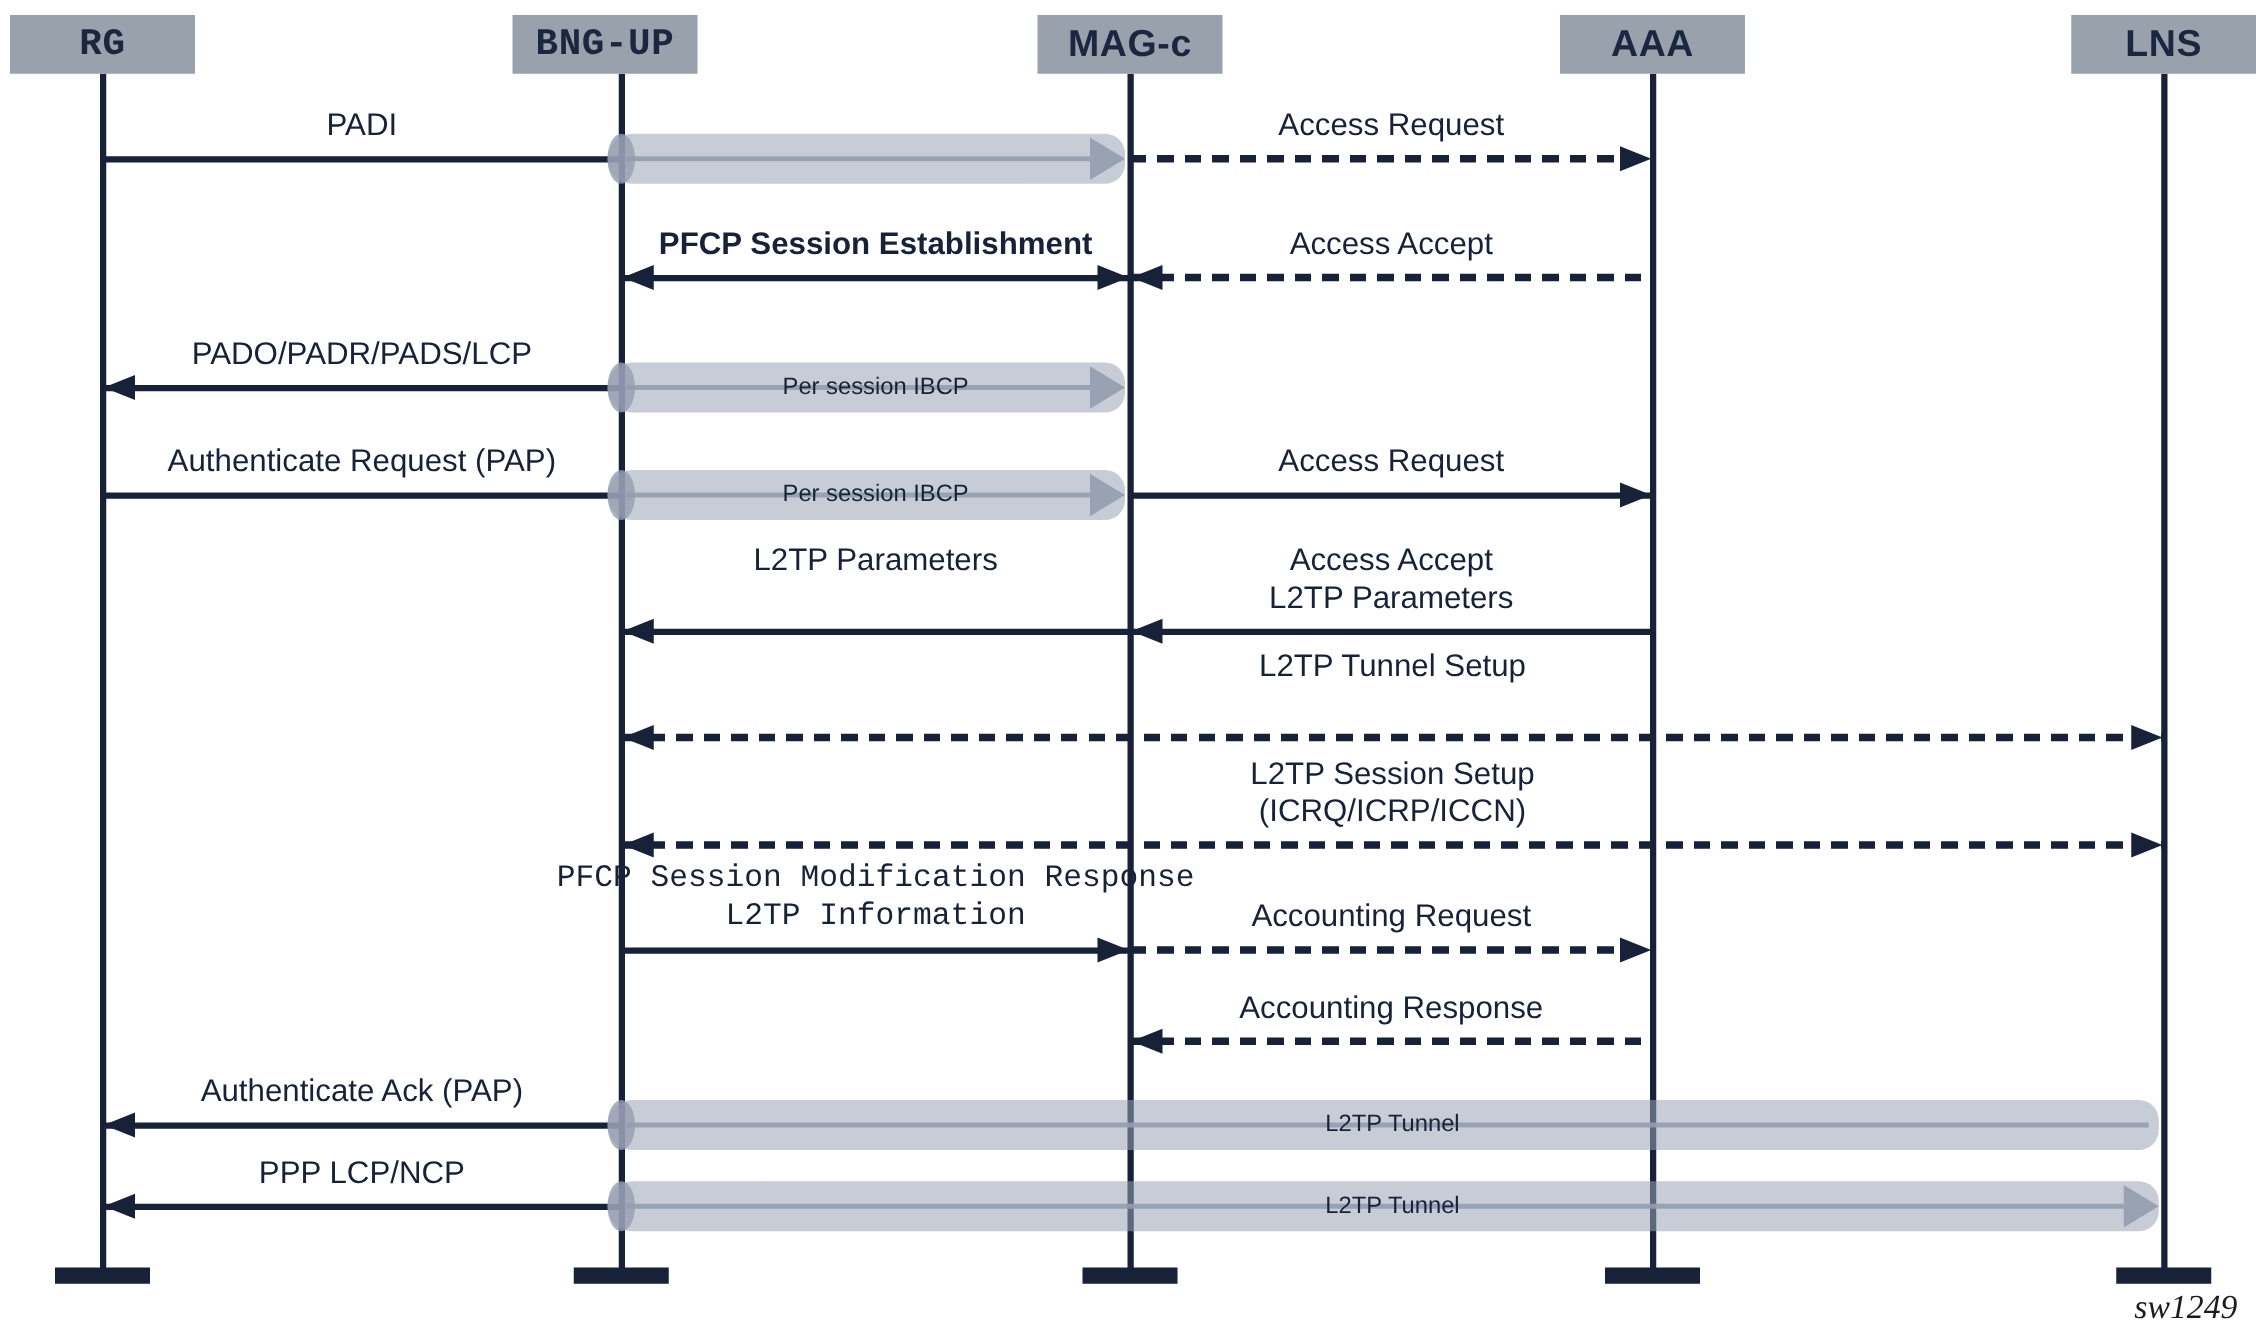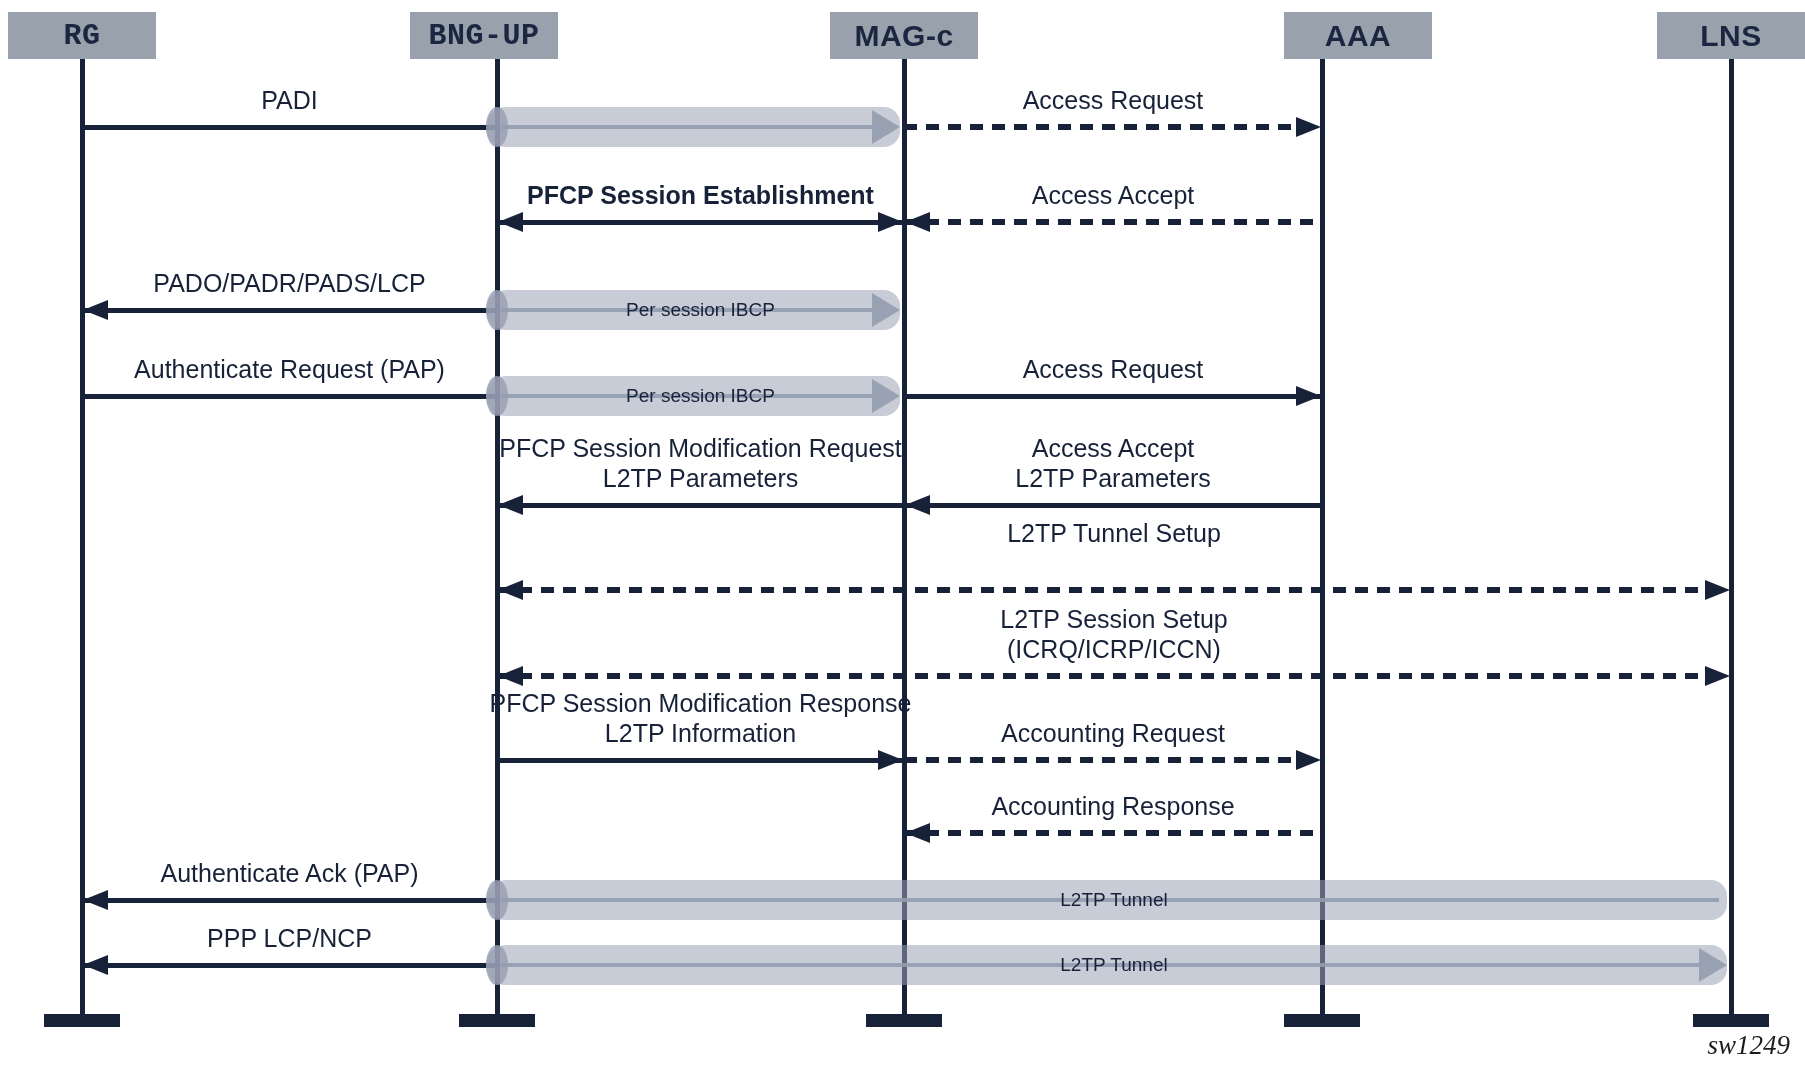--- a/index.html
+++ b/index.html
@@ -73,21 +73,20 @@
       <div>Authenticate Request (PAP)</div>
     </div>
     <div class="msg-solid" style="left: 904px; top: 394px; width: 418px;"></div>
     <div class="head head-right" style="left: 1296px; top: 386px;"></div>
     <div class="msg-label" style="left: 773px; top: 354px;">
       <div>Access Request</div>
     </div>
     <div class="msg-solid" style="left: 497px; top: 503px; width: 407px;"></div>
     <div class="head head-left" style="left: 498px; top: 495px;"></div>
     <div class="msg-label" style="left: 360.5px; top: 433px;">
-      <div>PFCP Session Modification Request</div>
       <div>L2TP Parameters</div>
     </div>
     <div class="msg-solid" style="left: 904px; top: 503px; width: 418px;"></div>
     <div class="head head-left" style="left: 905px; top: 495px;"></div>
     <div class="msg-label" style="left: 773px; top: 433px;">
       <div>Access Accept</div>
       <div>L2TP Parameters</div>
     </div>
     <div class="msg-dashed" style="left: 497px; top: 587px; width: 1234px;"></div>
     <div class="head head-left" style="left: 498px; top: 580px;"></div>
@@ -97,21 +96,21 @@
     </div>
     <div class="msg-dashed" style="left: 497px; top: 673px; width: 1234px;"></div>
     <div class="head head-left" style="left: 498px; top: 666px;"></div>
     <div class="head head-right" style="left: 1705px; top: 666px;"></div>
     <div class="msg-label" style="left: 774px; top: 604px;">
       <div>L2TP Session Setup</div>
       <div>(ICRQ/ICRP/ICCN)</div>
     </div>
     <div class="msg-solid" style="left: 497px; top: 758px; width: 407px;"></div>
     <div class="head head-right" style="left: 878px; top: 750px;"></div>
-    <div class="msg-label" style="left: 360.5px; top: 688px;">
+    <div class="msg-label" style="left: 360.5px; top: 688px; font-family: Liberation Mono, monospace;">
       <div>PFCP Session Modification Response</div>
       <div>L2TP Information</div>
     </div>
     <div class="msg-dashed" style="left: 904px; top: 757px; width: 418px;"></div>
     <div class="head head-right" style="left: 1296px; top: 750px;"></div>
     <div class="msg-label" style="left: 773px; top: 718px;">
       <div>Accounting Request</div>
     </div>
     <div class="msg-dashed" style="left: 904px; top: 830px; width: 418px;"></div>
     <div class="head head-left" style="left: 905px; top: 823px;"></div>
@@ -156,21 +155,21 @@
     </div>
     <div class="endbar" style="left: 44px; top: 1014px;"></div>
     <div class="actor-box" style="left: 410px; top: 12px; font-family: Liberation Mono, monospace;">
       <span>BNG-UP</span>
     </div>
     <div class="endbar" style="left: 459px; top: 1014px;"></div>
     <div class="actor-box" style="left: 830px; top: 12px;">
       <span>MAG-c</span>
     </div>
     <div class="endbar" style="left: 866px; top: 1014px;"></div>
-    <div class="actor-box" style="left: 1248px; top: 12px; margin-left: 36px;">
+    <div class="actor-box" style="left: 1248px; top: 12px;">
       <span>AAA</span>
     </div>
     <div class="endbar" style="left: 1284px; top: 1014px;"></div>
     <div class="actor-box" style="left: 1657px; top: 12px;">
       <span>LNS</span>
     </div>
     <div class="endbar" style="left: 1693px; top: 1014px;"></div>
   </div>
 
 </body></html>

